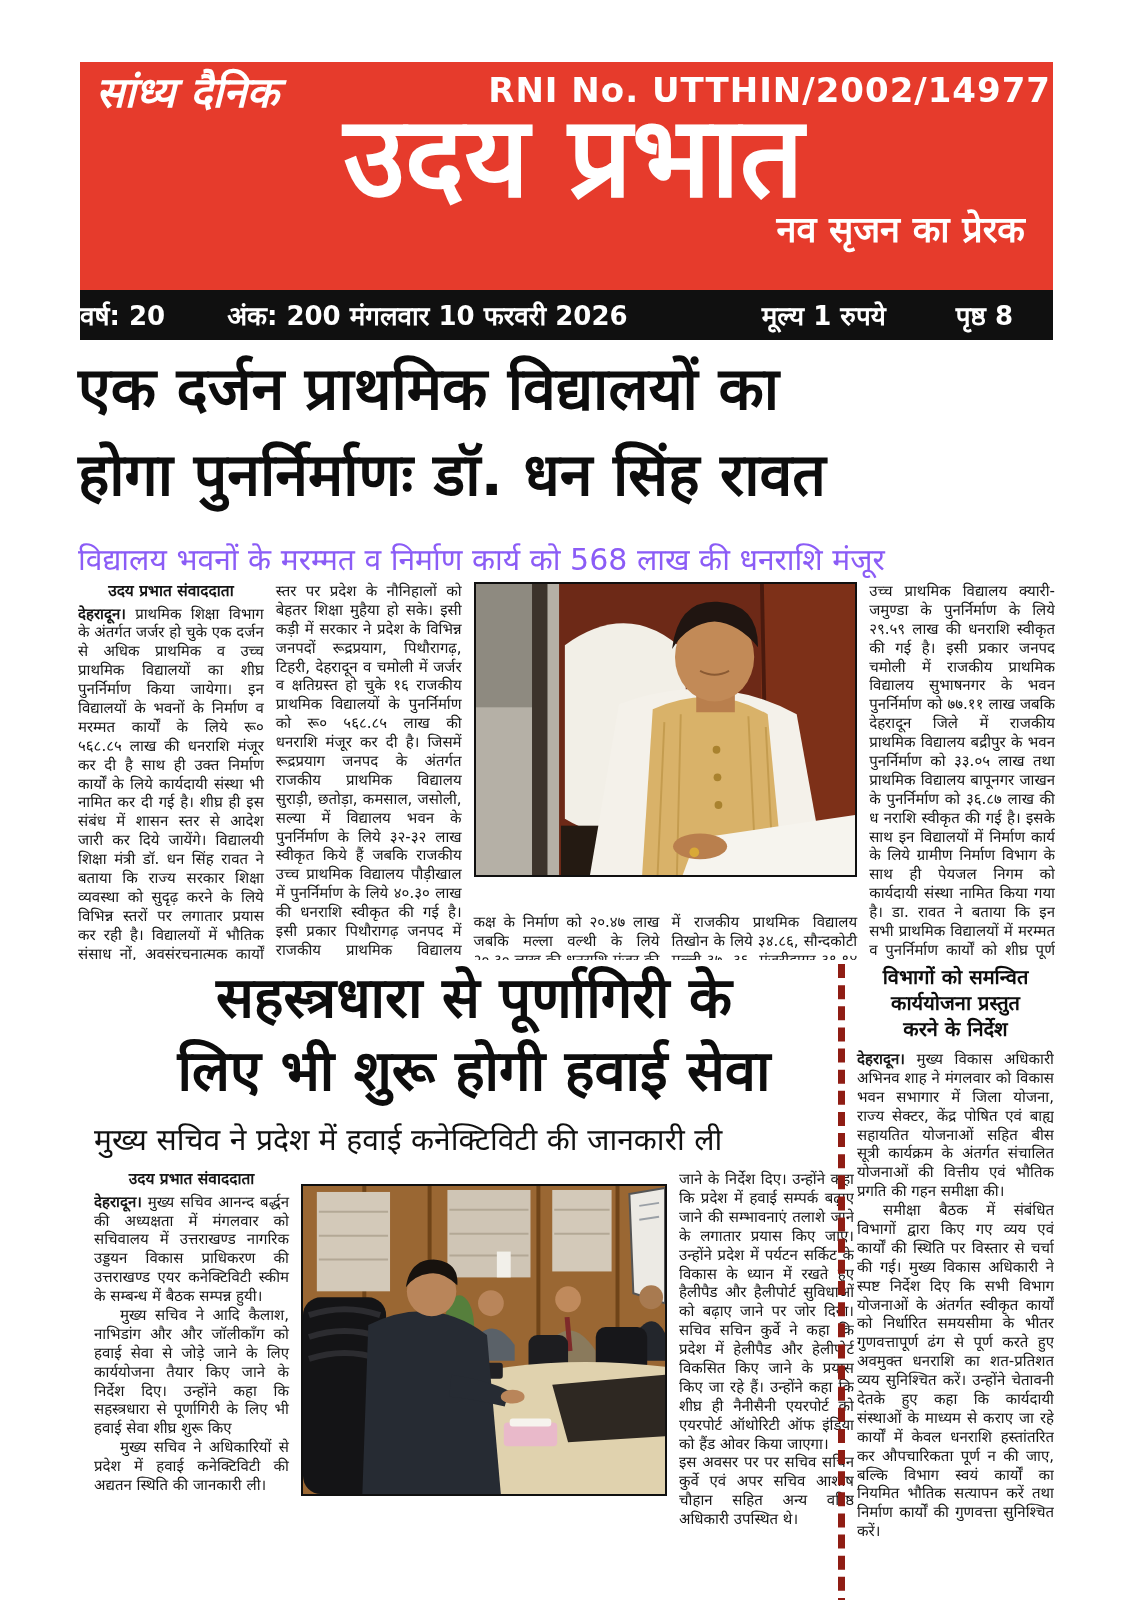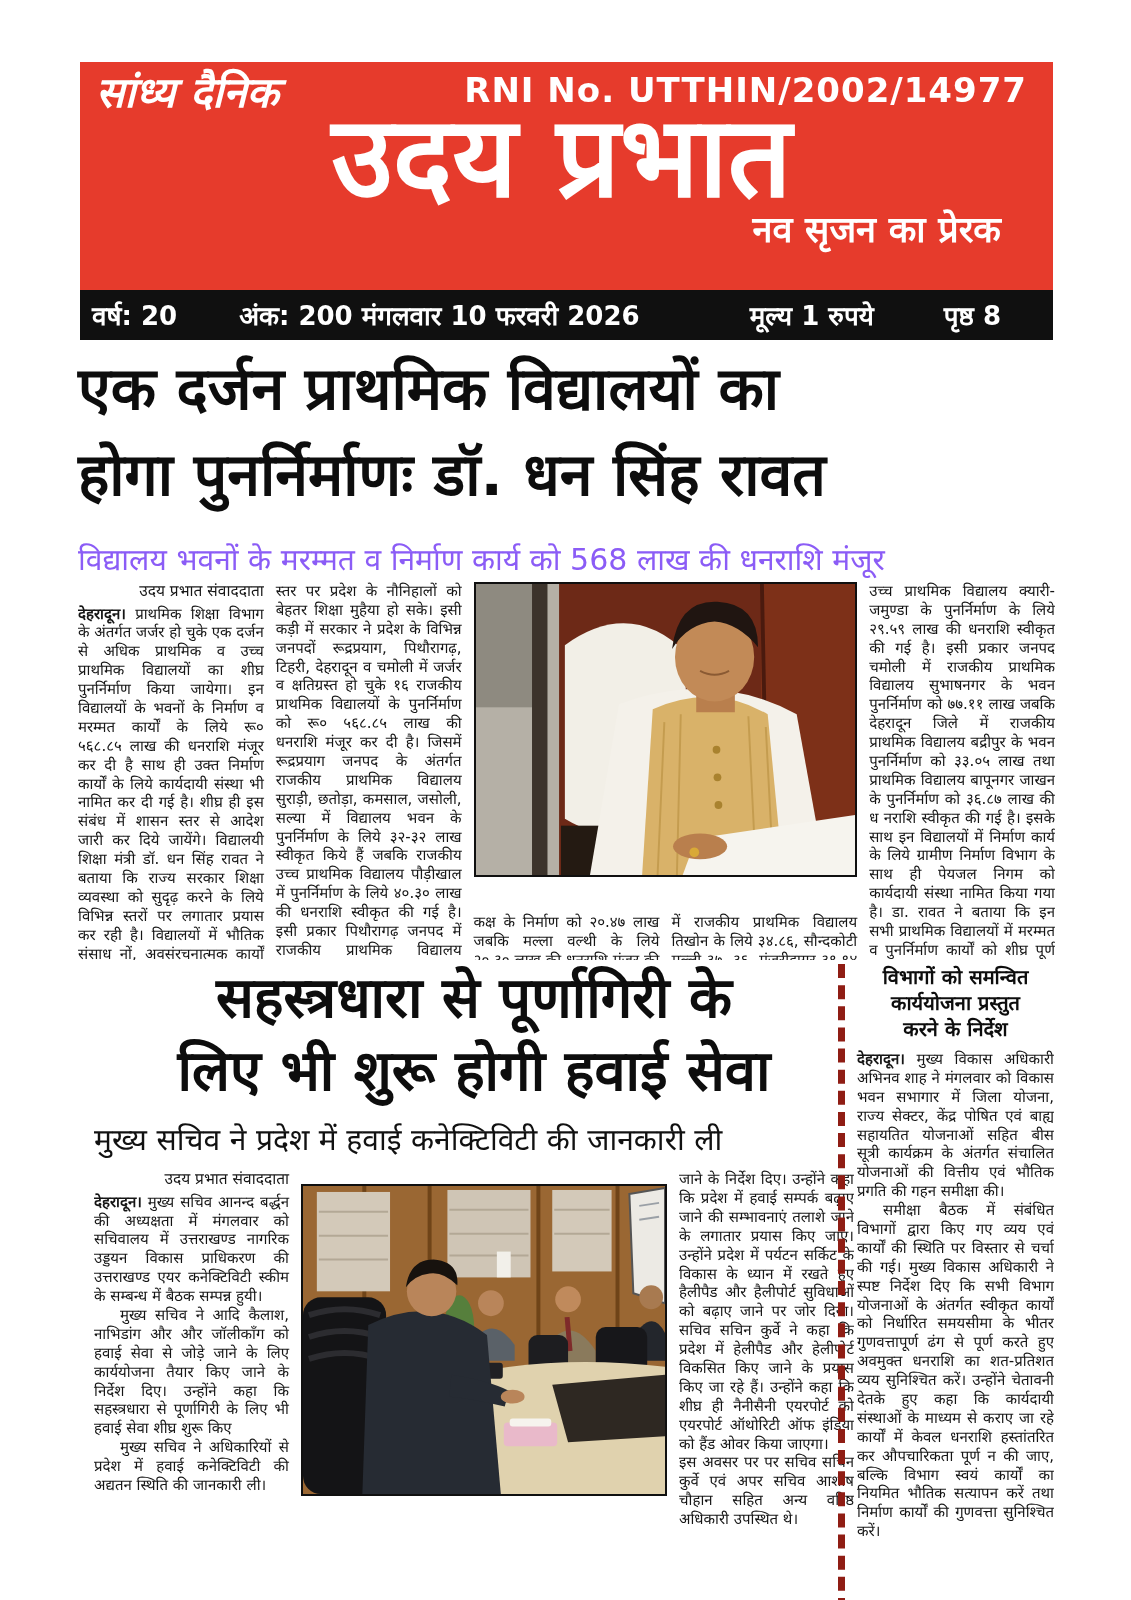--- a/index.html
+++ b/index.html
@@ -1,39 +1,39 @@
 <!DOCTYPE html>
 <html><head>
 <meta charset="utf-8">
 <style>
   * { margin:0; padding:0; box-sizing:border-box; }
   html, body { width:1131px; height:1600px; background:#ffffff; }
   body { position:relative; font-family:"DejaVu Sans", sans-serif; color:#151515; overflow:hidden; }
   .abs { position:absolute; }
 
   
-  .masthead { left:80px; top:62px; width:973px; height:228px; background:#e63b2c; color:#fff; padding:8px 26px 0 16px; overflow:hidden; }
+  .masthead { left:80px; top:62px; width:973px; height:228px; background:#e63b2c; color:#fff; padding:8px 2px 0 16px; overflow:hidden; }
   .mh-top { display:flex; justify-content:space-between; align-items:flex-start; }
   .mh-tagline { font-size:42px; font-weight:bold; font-style:italic; line-height:1.1; }
   .mh-rni { font-size:34px; font-weight:bold; letter-spacing:1px; line-height:1.2; }
   .mh-title { font-size:112px; font-weight:bold; text-align:center; line-height:1.02; margin-top:-16px; white-space:nowrap; }
   .mh-slogan { font-size:36px; font-weight:bold; text-align:right; padding-right:26px; margin-top:-10px; }
 
-  .infobar { left:80px; top:290px; width:973px; height:50px; background:#101010; color:#fff; display:flex; align-items:center; font-size:26px; font-weight:bold; padding:0 12px; }
+  .infobar { left:80px; top:290px; width:973px; height:50px; background:#101010; color:#fff; display:flex; align-items:center; font-size:26px; font-weight:bold; padding:0 0; }
   .infobar .ib-issue { margin-left:62px; }
   .infobar .sp { flex:1; }
   .infobar .ib-pages { margin-left:70px; margin-right:40px;text-align:right; }
 
   
   .h1 { left:78px; top:346px; width:978px; font-size:59px; font-weight:bold; line-height:1.45; color:#0d0d0d; }
   .sub1 { left:78px; top:539px; width:978px; font-size:30px; line-height:1.4; color:#8b5cf6; }
   .a1-body { left:78px; top:582px; width:977px; height:378px; display:grid; grid-template-columns:repeat(5, 1fr); column-gap:12px; overflow:hidden; }
   .newscol { font-size:15px; line-height:1.26; text-align:justify; }
   .newscol p { text-align:justify; }
-  .byline { font-size:15.5px; font-weight:normal; text-align:right; margin-bottom:3px; }
+  .byline { font-size:15.5px; font-weight:bold; text-align:center; margin-bottom:3px; }
   .a1-col1 { grid-column:1; grid-row:1 / 3; }
   .a1-col2 { grid-column:2; grid-row:1 / 3; }
   .a1-photo { grid-column:3 / 5; grid-row:1; height:295px; border:2px solid #101010; margin-bottom:4px; overflow:hidden; }
   .a1-photo svg { display:block; width:100%; height:100%; }
   .a1-c3 { grid-column:3; grid-row:2; }
   .a1-c4 { grid-column:4; grid-row:2; }
   .a1-col5 { grid-column:5; grid-row:1 / 3; }
 
   
   .article2 { left:78px; top:962px; width:760px; height:566px; overflow:hidden;margin-left:16px; }

